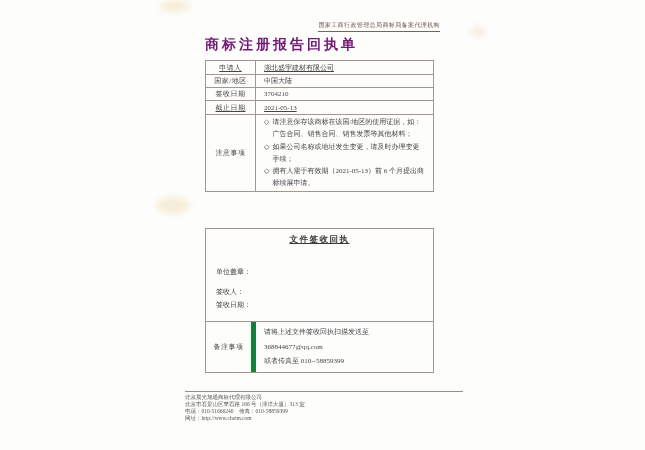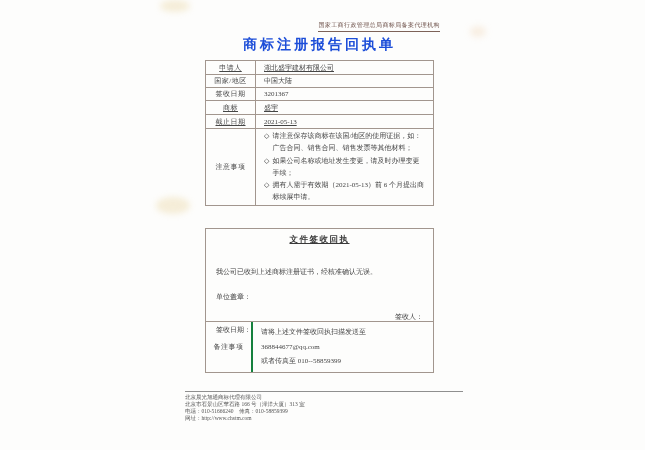--- a/index.html
+++ b/index.html
@@ -15,22 +15,22 @@
   .s2 { left:470px; top:26px; width:16px; height:11px; background:rgba(235,196,150,0.25); }
   .s3 { left:156px; top:197px;width:34px; height:17px; background:rgba(228,198,122,0.28); }
 
   .agency-note {
     position:absolute; top:21px; right:205px;
     font-size:6px; letter-spacing:0.4px; color:#6d5049;
     border-bottom:1px solid #7d6258; padding-bottom:1px;
   }
   .doc-title {
     position:absolute; top:36px; left:205px; width:229px;
-    text-align:center; font-size:14px; font-weight:bold;
-    letter-spacing:3px; color:#1d4ed8;
+    text-align:left; font-size:14px; font-weight:bold;
+    letter-spacing:3px; color:#701a75;
   }
 
   .info-table {
     position:absolute; top:60px; left:205px; width:229px;
     border-collapse:collapse; font-size:7px; color:#454545;
     table-layout:fixed;
   }
   .info-table td { border:1px solid #a2968e; padding:1px 2px; }
   .info-table td.lbl { width:45px; text-align:center; letter-spacing:0.5px; }
   .info-table td.val { padding:1px 8px; }
@@ -47,24 +47,24 @@
     box-sizing:border-box;
   }
   .receipt-cell { height:92px; padding:5px 10px 0 10px; box-sizing:border-box; }
   .receipt-title {
     text-align:center; font-size:8.5px; font-weight:bold;
     text-decoration:underline; letter-spacing:1.5px; color:#3a3a3a;
     margin-bottom:21px;
   }
   .receipt-statement { margin-bottom:15px; }
   .stamp-label { margin-bottom:10px; }
-  .signer-label { margin-bottom:3px;text-align:right; }
+  .signer-label { margin-bottom:3px; }
   .remark-row { display:flex; border-top:1px solid #a2968e; min-height:30px; }
   .remark-label {
-    width:45px; flex:0 0 45px; border-right:2px solid #15803d;
+    width:45px; flex:0 0 45px; border-right:5px solid #15803d;
     display:flex; align-items:center; justify-content:center; letter-spacing:0.5px;
   }
   .remark-content { flex:1; padding:3px 8px; line-height:2.1; }
 
   .doc-footer {
     position:absolute; top:391px; left:185px; width:278px;
     border-top:1px solid #8f8f8f; padding-top:2px;
     font-size:5.5px; line-height:1.3; color:#555;
   }
 </style>
@@ -86,25 +86,21 @@
       <tr class="tall">
         <td class="lbl">申请人</td>
         <td class="val">湖北盛宇建材有限公司</td>
       </tr>
       <tr>
         <td class="lbl">国家/地区</td>
         <td class="val">中国大陆</td>
       </tr>
       <tr>
         <td class="lbl">签收日期</td>
-        <td class="val">3201367</td>
-      </tr>
-      <tr class="tall">
-        <td class="lbl">商标</td>
-        <td class="val">盛宇</td>
+        <td class="val">3704210</td>
       </tr>
       <tr class="tall">
         <td class="lbl">截止日期</td>
         <td class="val">2021-05-13</td>
       </tr>
       <tr class="notes-row">
         <td class="lbl">注意事项</td>
         <td class="val notes">
           <div class="bullet-item">
             <span class="marker">◇</span>
@@ -119,21 +115,20 @@
             <span>拥有人需于有效期（2021-05-13）前 6 个月提出商标续展申请。</span>
           </div>
         </td>
       </tr>
     </tbody>
   </table>
 
   <div class="receipt-box">
     <div class="receipt-cell">
       <div class="receipt-title">文件签收回执</div>
-      <div class="receipt-statement">我公司已收到上述商标注册证书，经核准确认无误。</div>
       <div class="stamp-label">单位盖章：</div>
       <div class="signer-label">签收人：</div>
       <div class="sign-date-label">签收日期：</div>
     </div>
     <div class="remark-row">
       <div class="remark-label">备注事项</div>
       <div class="remark-content">
         <div>请将上述文件签收回执扫描发送至 368844677@qq.com</div>
         <div>或者传真至 010--58859399</div>
       </div>

